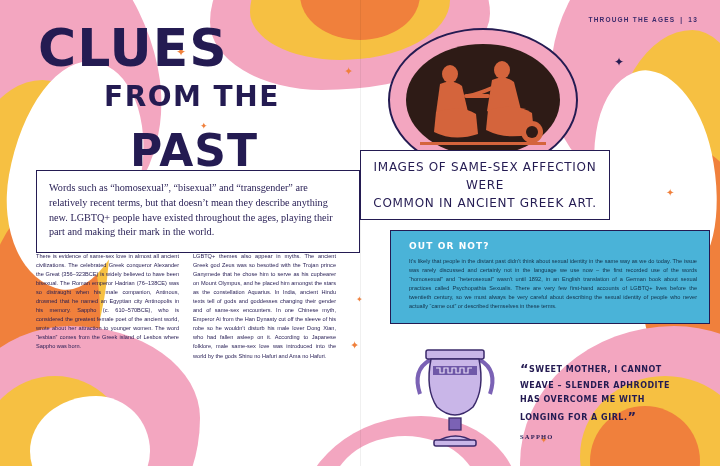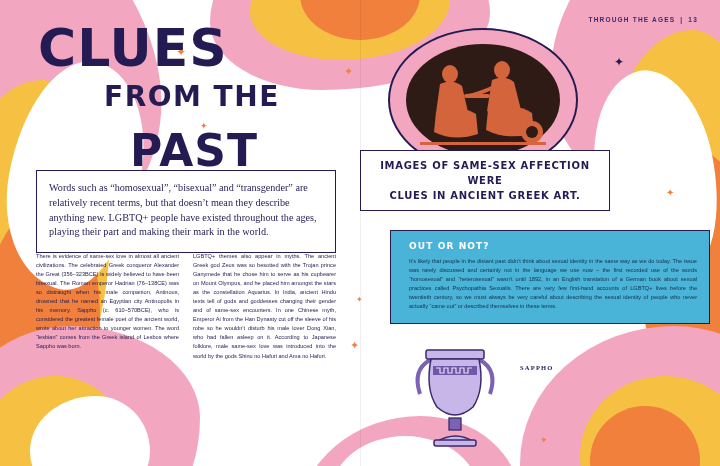--- a/index.html
+++ b/index.html
@@ -200,21 +200,21 @@
     font-weight: bold;
     letter-spacing: 1px;
     margin-top: 12px;
     padding-left: 92px;
   }
 
   
   .intro-box {
     position: absolute;
     left: 36px; top: 170px;
-    width: 300px;
+    width: 324px;
     background: #ffffff;
     border: 1.2px solid #241b52;
     box-sizing: border-box;
     padding: 10px 12px 12px 12px;
   }
   .intro-box p {
     margin: 0;
     font-size: 10.2px;
     line-height: 1.45;
     color: #241b52;
@@ -265,25 +265,25 @@
     position: absolute;
     left: 360px; top: 150px;
     width: 250px;
     background: #ffffff;
     border: 1.2px solid #241b52;
     padding: 7px 10px;
     box-sizing: border-box;
     text-align: center;
   }
   .caption-banner div {
-    font-size: 10px;
+    font-size: 12px;
     letter-spacing: 0.7px;
     line-height: 1.5;
     color: #241b52;
-    font-weight: bold;
+    font-weight: normal;
     font-family: "DejaVu Sans", sans-serif;
   }
 
   
   .blue-panel {
     position: absolute;
     left: 390px; top: 230px;
     width: 320px;
     background: #4ab3d8;
     border: 1.2px solid #241b52;
@@ -420,21 +420,21 @@
           <circle cx="126" cy="88" r="6" fill="#2e1b16"></circle>
 
           <rect x="14" y="98" width="126" height="3" fill="#d4643c"></rect>
         </svg>
       </div>
     </div>
   </div>
 
   <div class="caption-banner">
     <div>IMAGES OF SAME-SEX AFFECTION WERE</div>
-    <div>CLUES IN ANCIENT GREEK ART.</div>
+    <div>COMMON IN ANCIENT GREEK ART.</div>
   </div>
 
   <div class="blue-panel">
     <h3>OUT OR NOT?</h3>
     <p>It’s likely that people in the distant past didn’t think about sexual identity in the same way as we do today. The issue was rarely discussed and certainly not in the language we use now – the first recorded use of the words “homosexual” and “heterosexual” wasn’t until 1892, in an English translation of a German book about sexual practices called Psychopathia Sexualis. There are very few first-hand accounts of LGBTQ+ lives before the twentieth century, so we must always be very careful about describing the sexual identity of people who never actually “came out” or described themselves in these terms.</p>
   </div>
 
   <div class="vase-wrap">
     <svg width="110" height="120" viewBox="0 0 110 120">
 
@@ -449,16 +449,19 @@
       <path d="M36 38 h4 v5 h4 v-5 h4 v5 h4 v-5 h4 v5 h4 v-5 h4 v5 h4 v-5 h4" stroke="#e8dcf7" stroke-width="1.2" fill="none"></path>
 
       <rect x="49" y="88" width="12" height="12" fill="#7b62b5" stroke="#3b2a6b" stroke-width="1.3"></rect>
 
       <path d="M36 112 q20 -12 38 0 z" fill="#c9b6e8" stroke="#3b2a6b" stroke-width="1.5"></path>
       <rect x="34" y="110" width="42" height="6" rx="2" fill="#c9b6e8" stroke="#3b2a6b" stroke-width="1.5"></rect>
     </svg>
   </div>
 
   <div class="quote">
+    <div class="qtext">
+      <span class="qmark">“</span><span>SWEET MOTHER, I CANNOT WEAVE – SLENDER APHRODITE HAS OVERCOME ME WITH LONGING FOR A GIRL.</span><span class="qmark">”</span>
+    </div>
     <div class="qattr">SAPPHO</div>
   </div>
 
 </div>
 
 </body></html>

